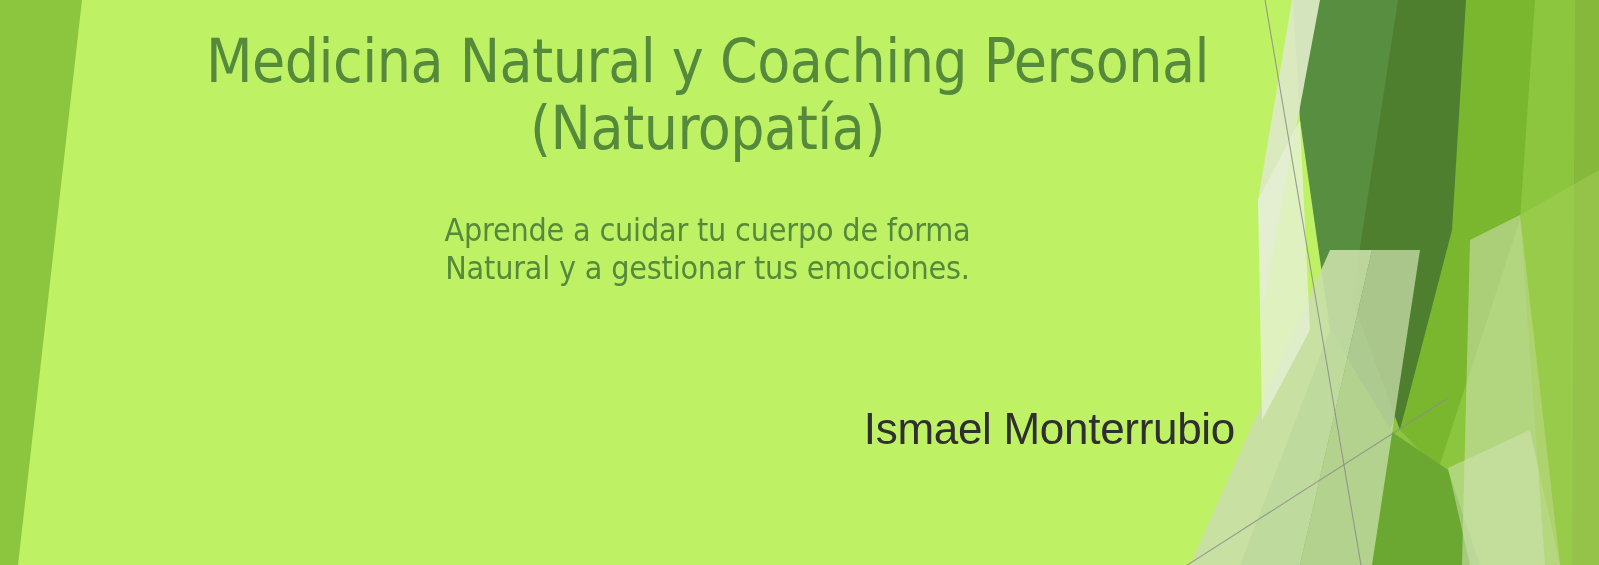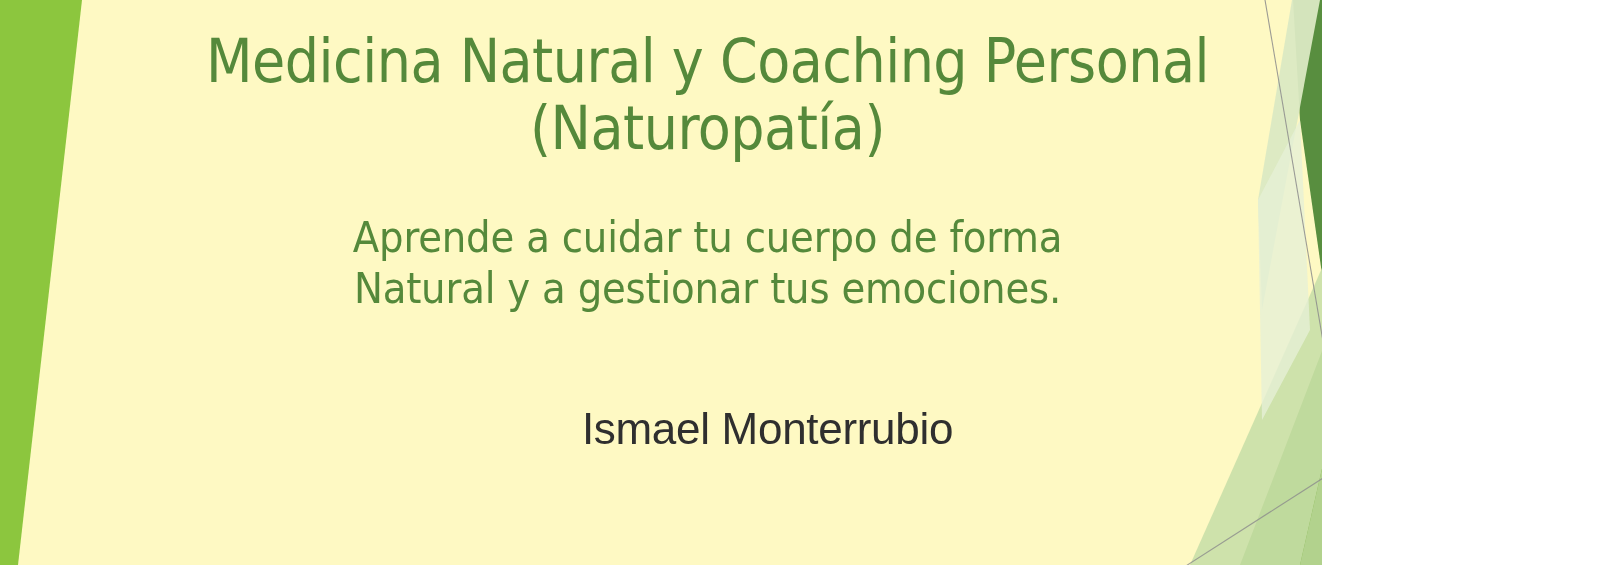--- a/index.html
+++ b/index.html
@@ -7,23 +7,23 @@
     margin: 0;
     padding: 0;
     background: #ffffff;
   }
   body {
     font-family: "DejaVu Sans", sans-serif;
   }
 
   #slide {
     position: relative;
-    width: 1322px;
+    width: 1599px;
     height: 565px;
-    background: #fef9c3;
+    background: #bef264;
     overflow: hidden;
     text-decoration: underline;
   }
 
   
   #deco-layer {
     position: absolute;
     inset: 0;
     width: 1599px;
     height: 565px;
@@ -60,34 +60,34 @@
   .subtitle-block {
     position: absolute;
     left: 120px;
     top: 212px;
     width: 1175px;
     text-align: center;
   }
   .slide-subtitle {
     margin: 0;
     font-family: "DejaVu Sans Condensed", "Liberation Sans Narrow", "Liberation Sans", sans-serif;
-    font-size: 43px;
+    font-size: 32px;
     font-weight: 400;
     line-height: 1.18;
     letter-spacing: -0.2px;
     color: #55893b;
     white-space: pre-line;
   }
 
   .author-block {
     position: absolute;
     left: 300px;
     top: 404px;
     width: 935px;
-    text-align: center;
+    text-align: right;
   }
   .author-line {
     margin: 0;
     font-family: "Liberation Sans", sans-serif;
     font-size: 44px;
     font-weight: 400;
     line-height: 1.12;
     letter-spacing: -0.3px;
     color: #2f2f2f;
   }

